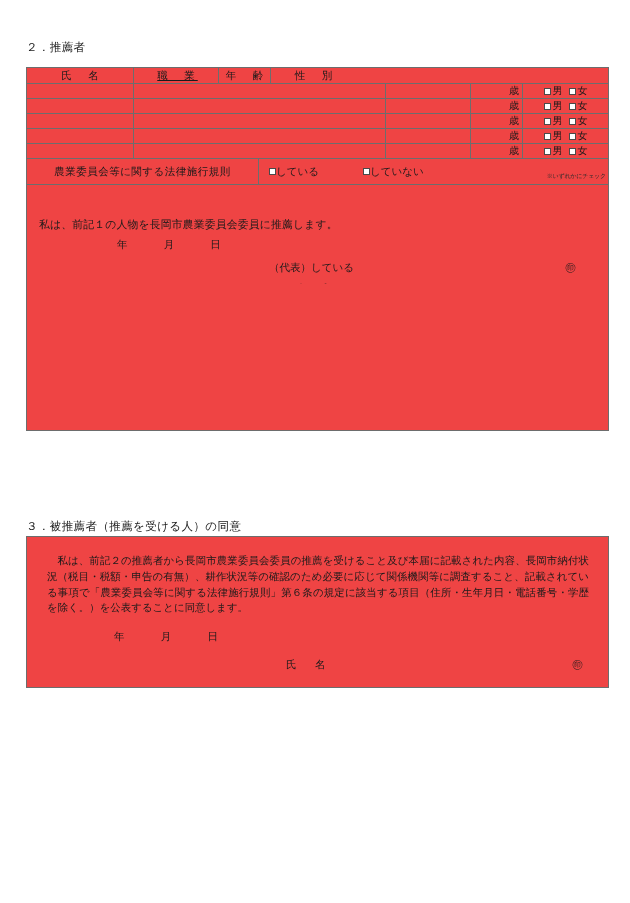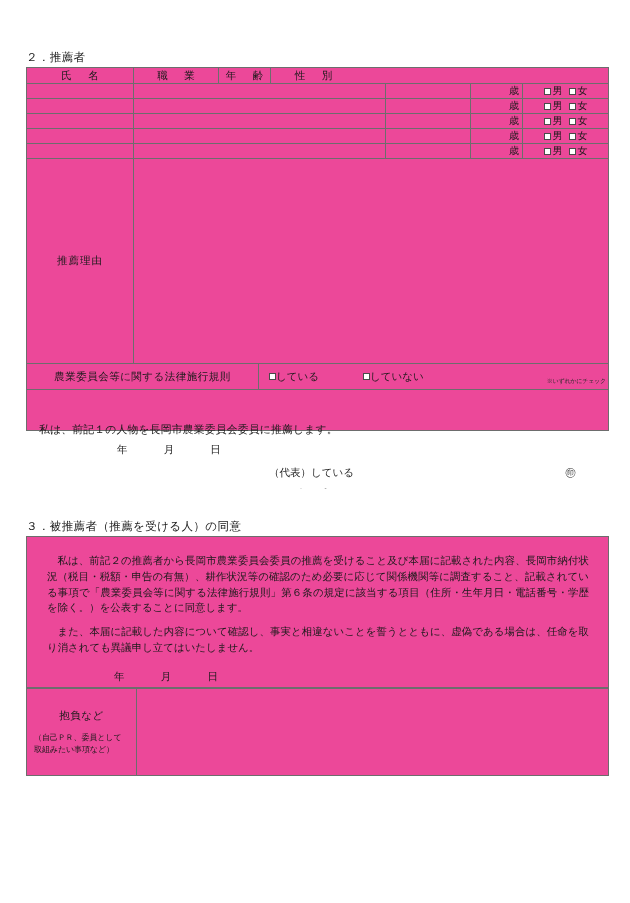--- a/index.html
+++ b/index.html
@@ -22,29 +22,29 @@
     height: 903px;
   }
 
   
   .section-heading {
     position: absolute;
     font-size: 11.5px;
     letter-spacing: 0.4px;
     white-space: nowrap;
   }
-  #heading-2 { left: 26px; top: 50px; }
+  #heading-2 { left: 26px; top: 40px; }
   #heading-3 { left: 26px; top: 519px; }
 
   
   .frame {
     position: absolute;
     border: 1px solid #6d6d6d;
     box-sizing: border-box;
-    background: #ec4899;
+    background: #ef4444;
   }
 
   .row {
     display: flex;
     box-sizing: border-box;
     width: 100%;
   }
   .cell {
     box-sizing: border-box;
     border-right: 1px solid #6d6d6d;
@@ -58,21 +58,21 @@
 
   .hdr {
     justify-content: center;
     letter-spacing: 3px;
     text-indent: 3px;
   }
 
   
   .c-name { width: 107px; }
   .c-addr { width: 252px; }
-  .c-occ  { width: 85px; }
+  .c-occ  { width: 85px; text-decoration: underline; }
   .c-age  { width: 52px; justify-content: flex-end; padding-right: 3px; }
   .c-sex  { width: 85px; justify-content: center; }
 
   .hdr.c-age { justify-content: center; padding-right: 0; font-family: Liberation Mono, monospace; }
 
   .sex-opts {
     display: flex;
     align-items: center;
     gap: 6px;
     font-size: 10px;
@@ -331,24 +331,20 @@
             <span>男</span>
           </span>
           <span class="opt">
             <span class="chk"></span>
             <span>女</span>
           </span>
         </span>
       </div>
     </div>
 
-    <div class="row row-reason">
-      <div class="cell c-reason-label">推薦理由</div>
-      <div class="cell c-reason-body"></div>
-    </div>
 
     <div class="row row-dual">
       <div class="cell c-dual-label">農業委員会等に関する法律施行規則</div>
       <div class="cell c-dual-body">
         <span class="dual-opts">
           <span class="opt">
             <span class="chk"></span>
             <span>している</span>
           </span>
           <span class="dual-gap"></span>
@@ -382,37 +378,26 @@
         </div>
       </div>
     </div>
   </div>
 
   <div class="section-heading" id="heading-3">３．被推薦者（推薦を受ける人）の同意</div>
 
   <div class="frame" id="consent-frame">
     <div class="consent-body">
       <p class="consent-para">私は、前記２の推薦者から長岡市農業委員会委員の推薦を受けること及び本届に記載された内容、長岡市納付状況（税目・税額・申告の有無）、耕作状況等の確認のため必要に応じて関係機関等に調査すること、記載されている事項で「農業委員会等に関する法律施行規則」第６条の規定に該当する項目（住所・生年月日・電話番号・学歴を除く。）を公表することに同意します。</p>
-      <p class="consent-para">また、本届に記載した内容について確認し、事実と相違ないことを誓うとともに、虚偽である場合は、任命を取り消されても異議申し立てはいたしません。</p>
       <div class="consent-date">
         <span class="g">年</span>
         <span class="g">月</span>
         <span class="g">日</span>
       </div>
       <div class="consent-sign">
         <span>氏　名</span>
         <span class="seal">㊞</span>
       </div>
     </div>
   </div>
 
-  <div class="frame" id="aspiration-frame">
-    <div class="row row-asp">
-      <div class="cell c-asp-label">
-        <span class="asp-title">抱負など</span>
-        <span class="asp-sub" style="white-space: pre-line;">（自己ＰＲ、委員として
-取組みたい事項など）</span>
-      </div>
-      <div class="cell c-asp-body"></div>
-    </div>
-  </div>
 
 </div>
 
 </body></html>

